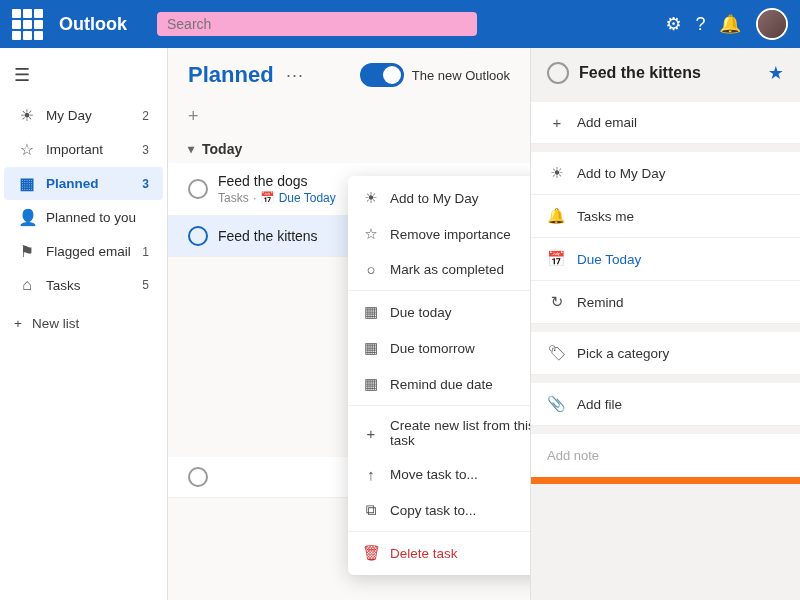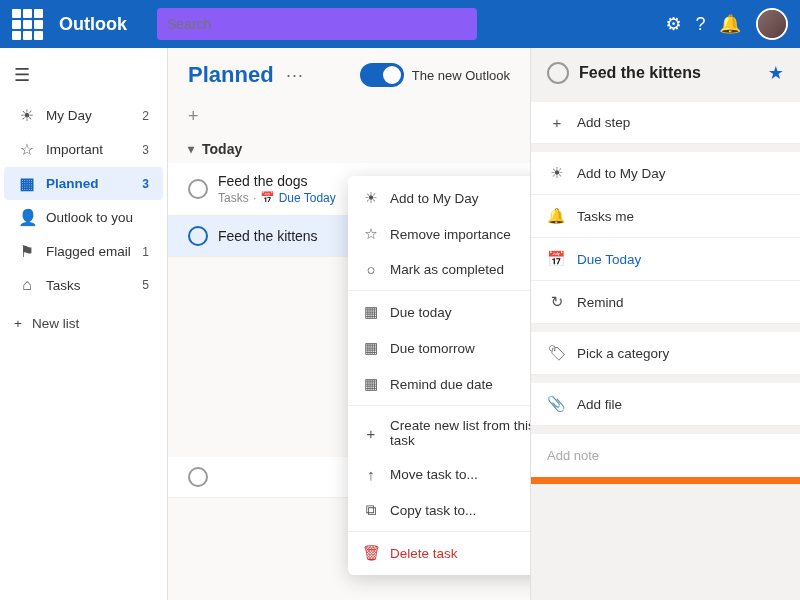--- a/index.html
+++ b/index.html
@@ -21,26 +21,26 @@
       grid-template-rows: 9px 9px 9px;
       gap: 2px;
       cursor: pointer;
     }
     .topbar-grid span { background: white; border-radius: 1px; width: 9px; height: 9px; }
     .topbar-title { color: white; font-size: 18px; font-weight: 600; margin-left: 6px; }
     .topbar-search {
       margin-left: 20px;
       flex: 1;
       max-width: 320px;
-      background: #8b5cf6;
+      background: #f9a8d4;
       border-radius: 4px;
       display: flex;
       align-items: center;
       padding: 0 10px;
-      height: 32px;
+      height: 24px;
     }
     .topbar-search input {
       border: none;
       outline: none;
       width: 100%;
       font-size: 14px;
       background: transparent;
     }
     .topbar-icons {
       margin-left: auto;
@@ -318,21 +318,21 @@
       <span>Important</span>
       <span class="item-count">3</span>
     </div>
     <div class="sidebar-item active">
       <span class="item-icon">▦</span>
       <span>Planned</span>
       <span class="item-count">3</span>
     </div>
     <div class="sidebar-item">
       <span class="item-icon">👤</span>
-      <span>Outlook to you</span>
+      <span>Planned to you</span>
     </div>
     <div class="sidebar-item">
       <span class="item-icon">⚑</span>
       <span>Flagged email</span>
       <span class="item-count">1</span>
     </div>
     <div class="sidebar-item">
       <span class="item-icon">⌂</span>
       <span>Tasks</span>
       <span class="item-count">5</span>
@@ -446,21 +446,21 @@
     <div class="rp-header">
       <div class="rp-circle"></div>
       <span class="rp-title">Feed the kittens</span>
       <span class="rp-star">★</span>
     </div>
 
     <div class="rp-gap"></div>
 
     <div class="rp-row">
       <span class="rp-icon">+</span>
-      <span>Add step</span>
+      <span>Add email</span>
     </div>
 
     <div class="rp-gap"></div>
 
     <div class="rp-row">
       <span class="rp-icon">☀</span>
       <span>Add to My Day</span>
     </div>
     <div class="rp-row">
       <span class="rp-icon">🔔</span>

